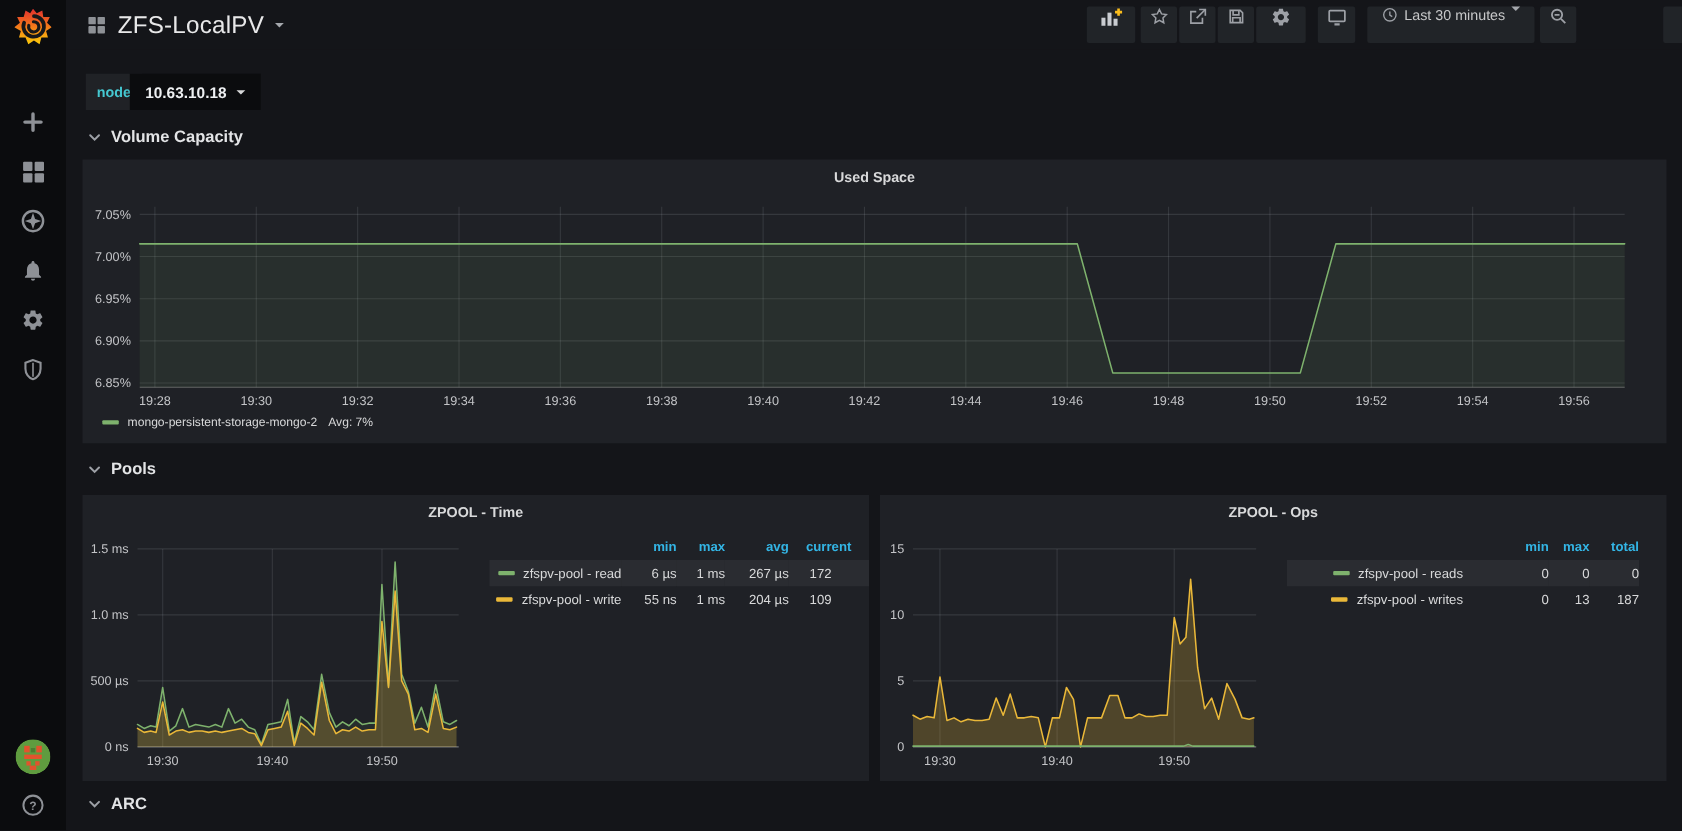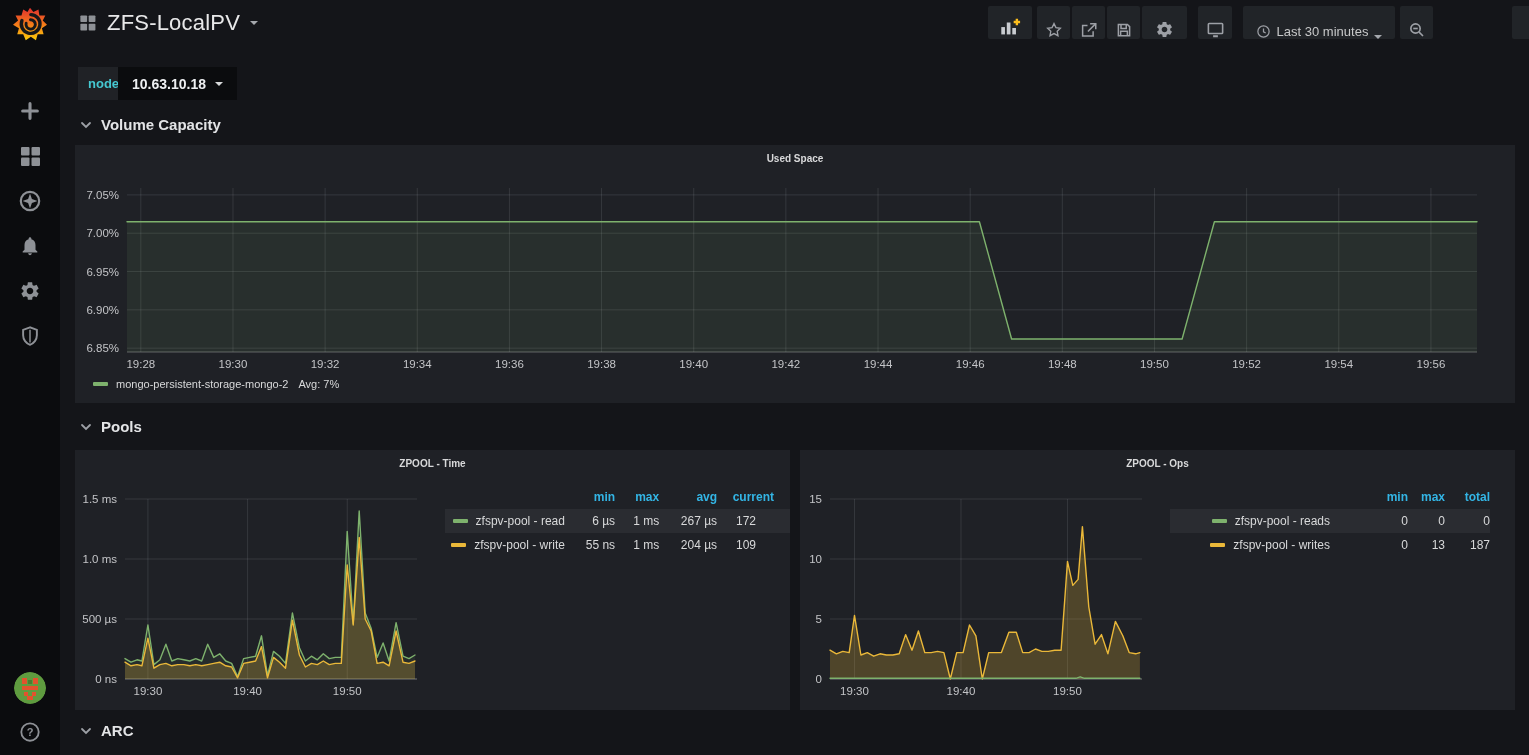--- a/index.html
+++ b/index.html
@@ -16,37 +16,37 @@
   .avatar { position:absolute; left:14px; top:-83px; width:32px; height:32px; border-radius:50%; overflow:hidden; cursor:pointer; }
   .help { position:absolute; left:19px; top:-34px; width:22px; height:22px; color:#8e9196; cursor:pointer; }
 
   
   .main { position:absolute; left:60px; top:0; width:1469px; height:755px; }
   .navbar { position:absolute; left:0; top:0; width:1469px; height:45px; background:#141519; }
   .nav-left { position:absolute; left:18px; top:0; height:45px; display:flex; align-items:center; gap:10px; cursor:pointer; }
   .nav-title { font-size:22px; color:#e8e8e9; letter-spacing:.2px; }
   .caret { width:0; height:0; border-left:4px solid transparent; border-right:4px solid transparent; border-top:4px solid #a5a8ad; }
   .btn { position:absolute; top:6px; height:33px; background:#212428; border-radius:2px; color:#9da0a6;
-         display:flex; align-items:flex-end; justify-content:center; gap:6px; cursor:pointer; font-size:13px; }
+         display:flex; align-items:flex-start; justify-content:center; gap:6px; cursor:pointer; font-size:13px; }
 
   
   .var-label { position:absolute; left:18px; top:67px; height:33px; padding:0 10px; background:#202226;
                display:flex; align-items:center; font-size:13px; font-weight:700; cursor:default; }
   .var-value { position:absolute; left:58px; top:67px; height:33px; padding:0 14px; background:#0b0c0e;
                display:flex; align-items:center; gap:9px; font-size:14px; font-weight:700; color:#eef0f2; cursor:pointer; }
   .var-value .caret{ border-top-color:#d8d9da; }
 
   
   .section { position:absolute; display:flex; align-items:center; gap:9px; cursor:pointer; }
   .section span { font-size:15px; font-weight:700; color:#e3e4e6; }
   .section svg { color:#9da0a6; }
 
   
   .panel { position:absolute; background:#1f2126; overflow:hidden; }
-  .panel-title { position:absolute; left:0; right:0; top:8px; text-align:center; font-size:10px; font-weight:700;
+  .panel-title { position:absolute; left:0; right:0; top:8px; text-align:center; font-size:13px; font-weight:700;
                  color:#d8d9da; cursor:pointer; z-index:2; }
   .chart { position:absolute; inset:0; cursor:crosshair; }
   .tick { fill:#c3c4c7; font:11.5px "Liberation Sans", sans-serif; }
 
   
   .legend { position:absolute; left:18px; top:233px; display:flex; align-items:center; font-size:11px; color:#d8d9da; }
   .marker { display:inline-block; width:15px; height:4px; border-radius:1px; margin-right:8px; }
   .legend .avg { margin-left:10px; }
   .legend-name { cursor:pointer; }
 

